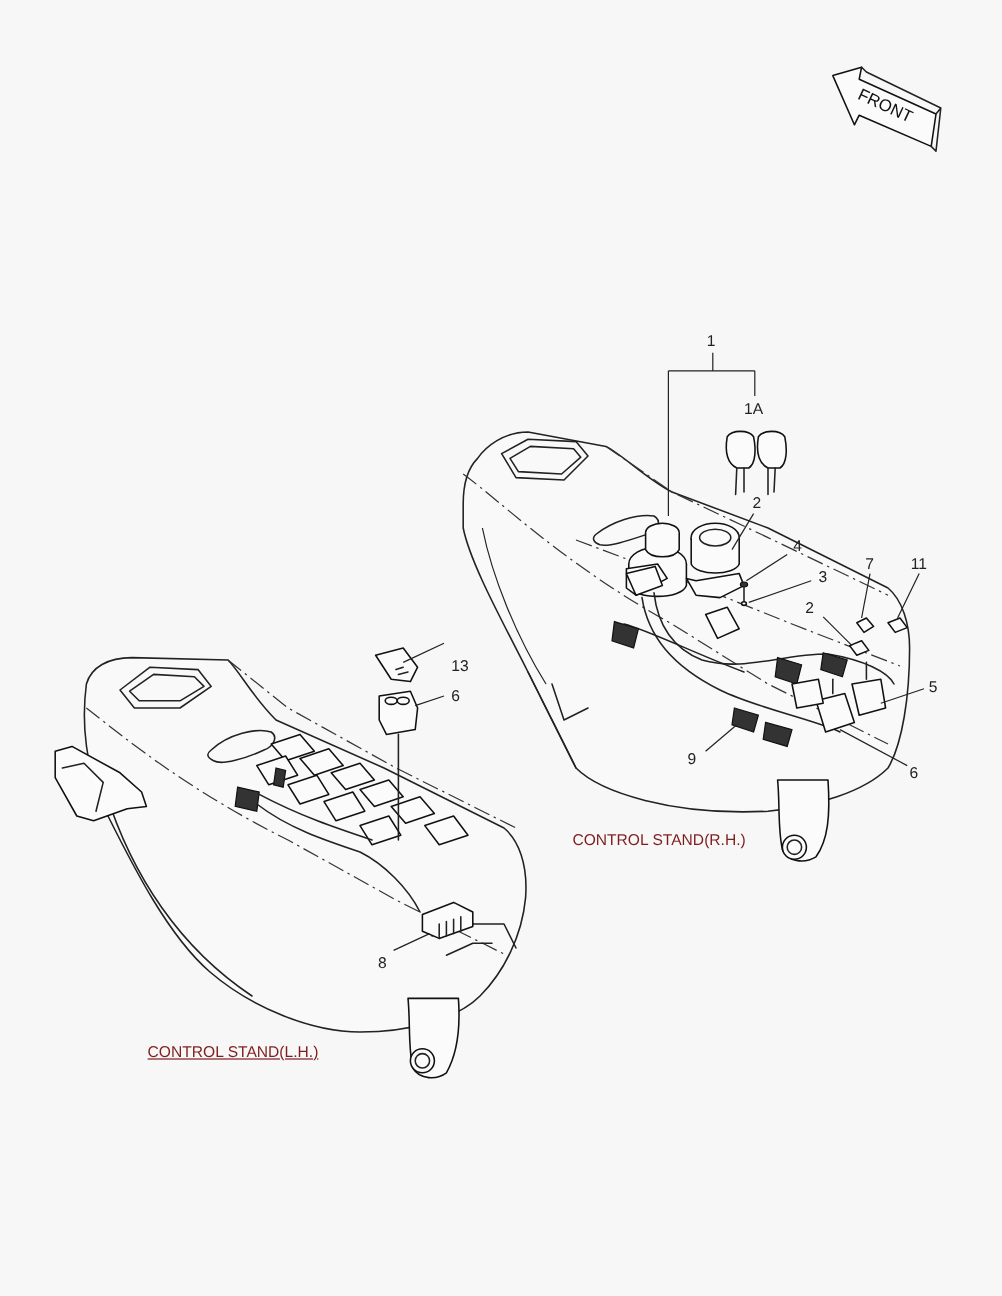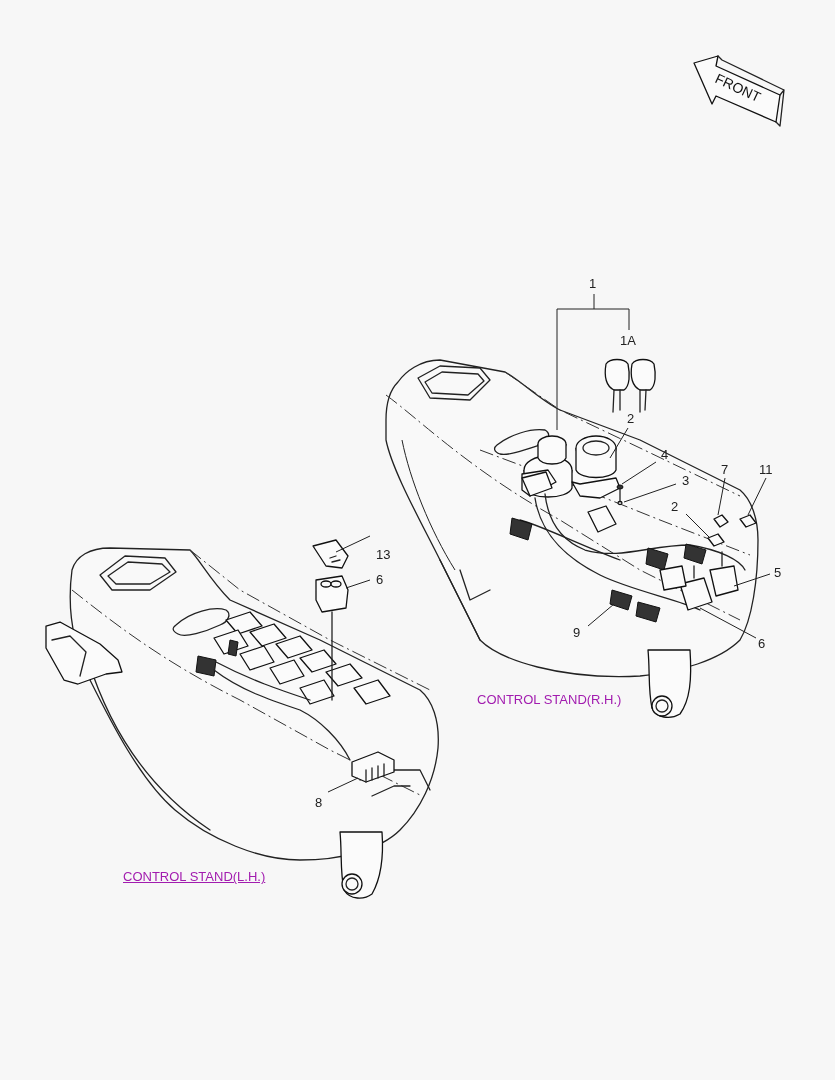--- a/index.html
+++ b/index.html
@@ -21,21 +21,21 @@
     .lbl {
       position: absolute;
       font-size: 13px;
       color: #222;
       line-height: 1;
       white-space: nowrap;
     }
     .caption {
       position: absolute;
       font-size: 13px;
-      color: #a21caf;
+      color: #7f1d1d;
       white-space: nowrap;
     }
     .front-text {
       font-family: "Liberation Sans", sans-serif;
       font-size: 14px;
       fill: #111;
     }
   </style>
 </head>
 <body>

